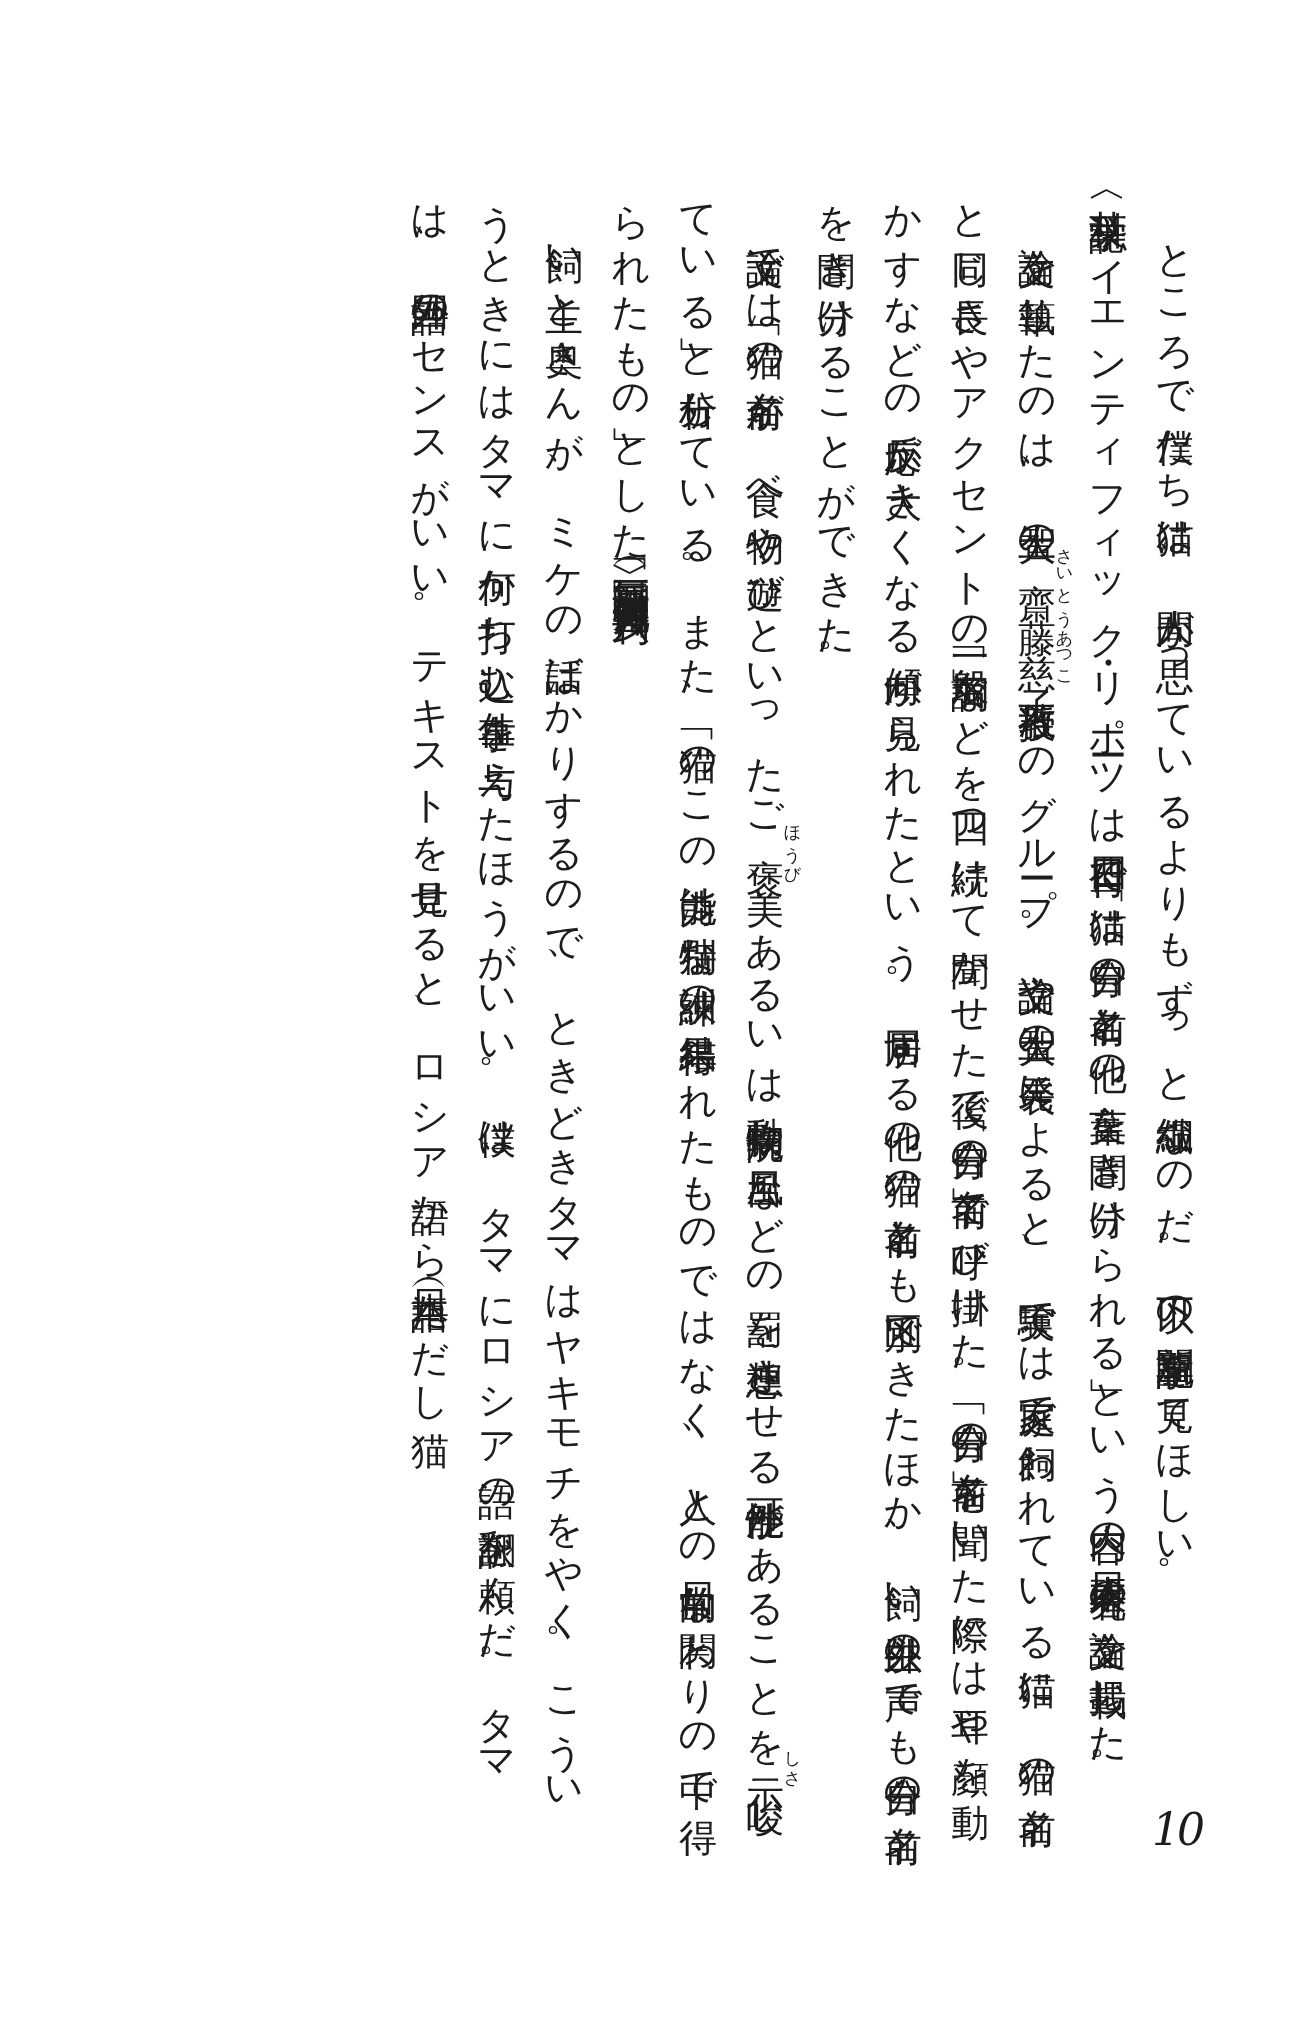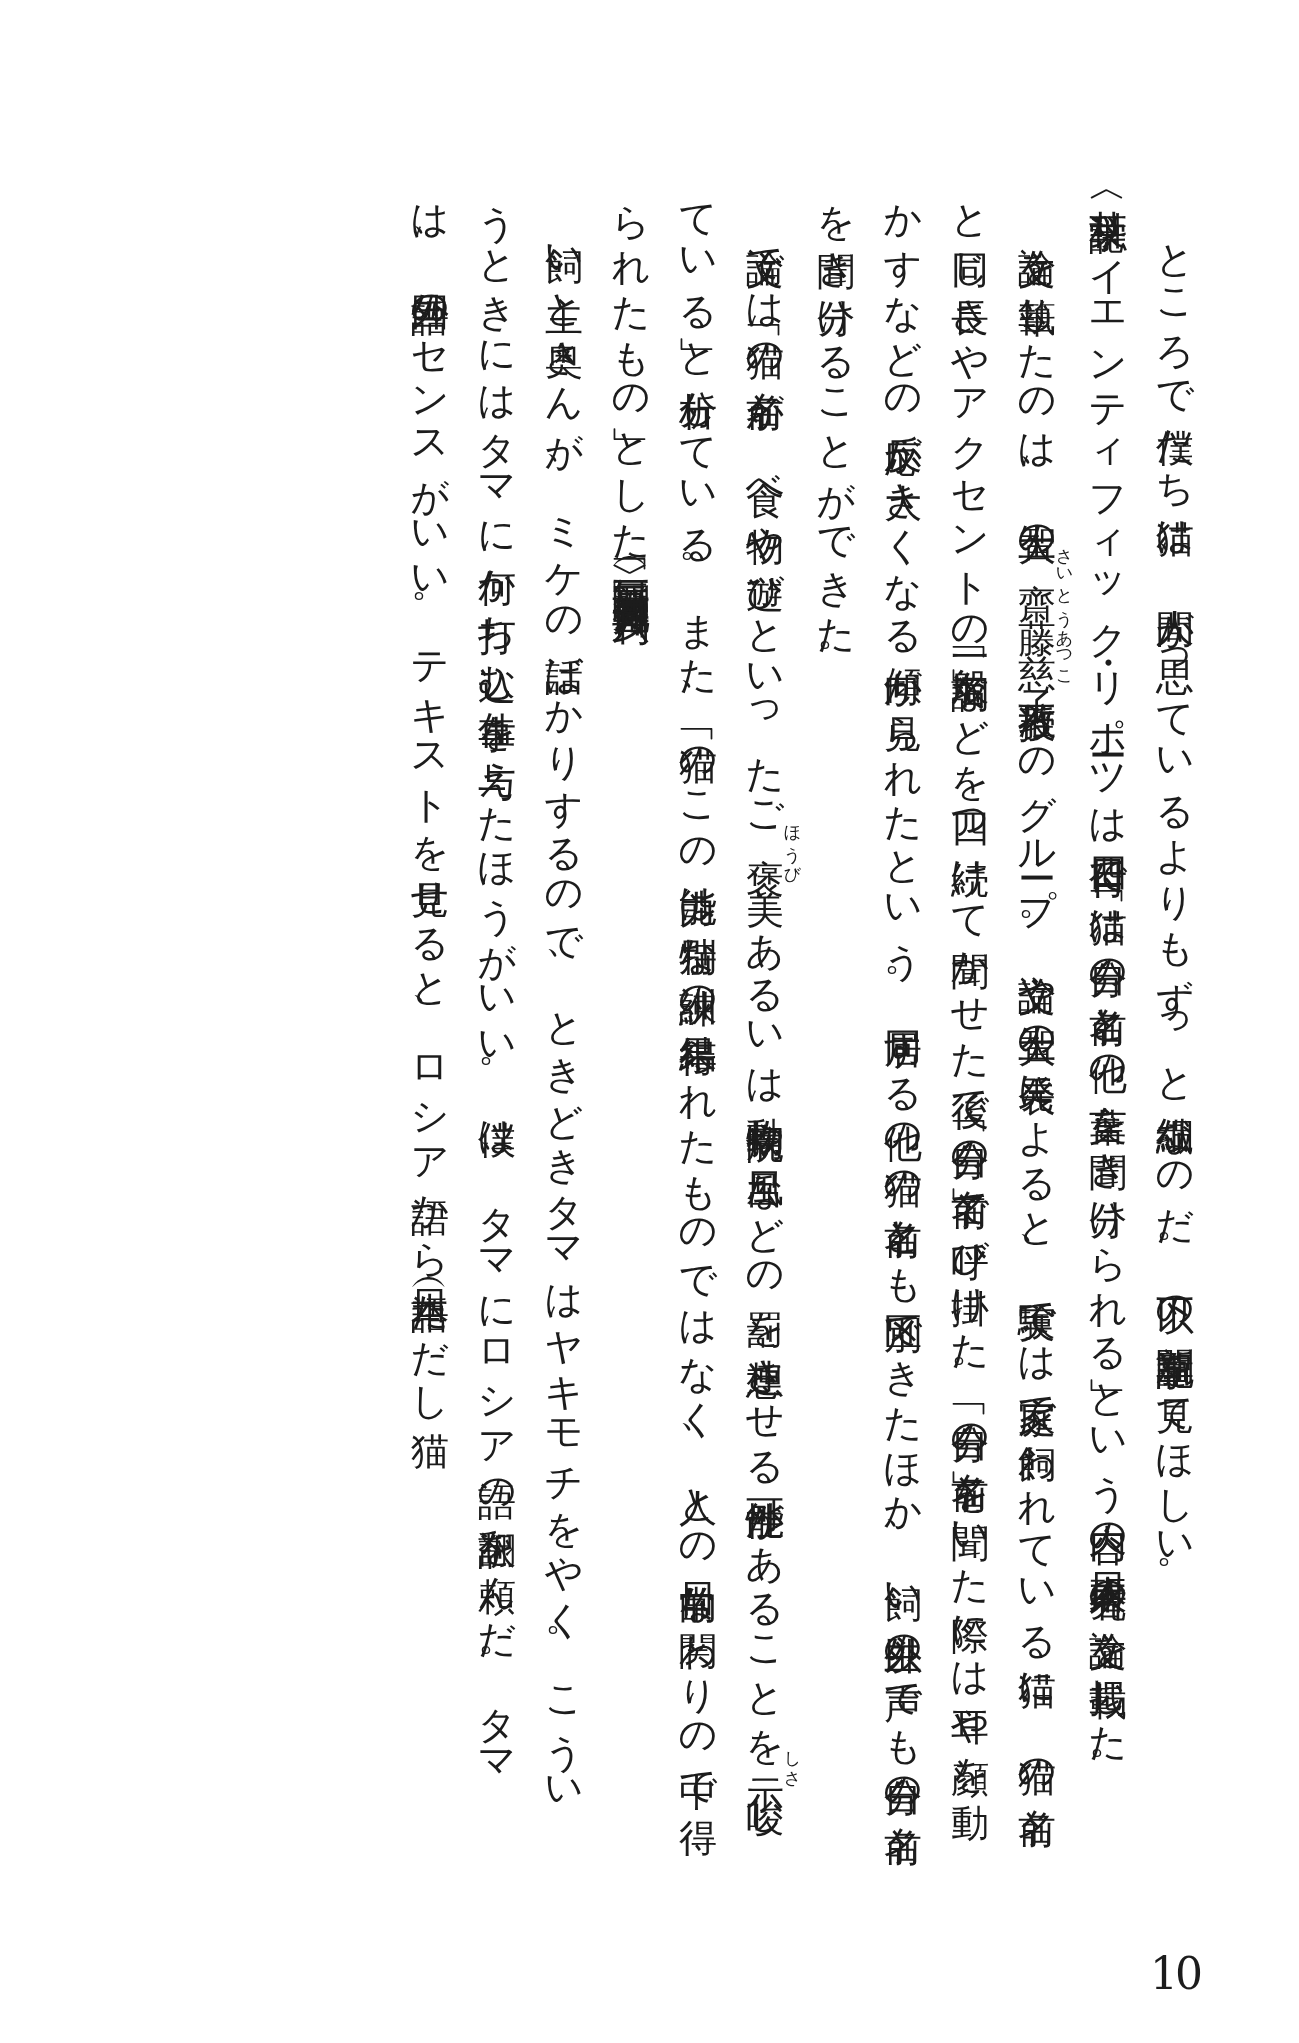--- a/index.html
+++ b/index.html
@@ -44,29 +44,30 @@
     margin: 0;
   }
   rt {
     font-size: 17px;
     letter-spacing: 1px;
     font-family: "DejaVu Serif", "Liberation Serif", serif;
     text-orientation: upright;
   }
   .page-number {
     position: absolute;
-    top: 1952px;
+    top: 1808px;
     left: 1150px;
     width: 52px;
-    text-align: left;
+    text-align: right;
     color: var(--text);
     font-size: 44px;
     letter-spacing: -3px;
     line-height: 1;
     font-family: "DejaVu Serif", "Liberation Serif", serif;
+    font-style: italic;
   }
 </style>
 </head>
 <body>
 
 <div class="page">
 
   <main class="text-block">
     <p class="para indent">ところで僕たち猫は、人間が思っているよりもずっと繊細なのだ。以下の新聞記事を見てほしい。</p>
     <p class="para">〈英科学誌サイエンティフィック・リポーツは四日付で「猫は自分の名前と他の言葉を聞き分けられる」という内容の日本人研究者の論文を掲載した。</p>

